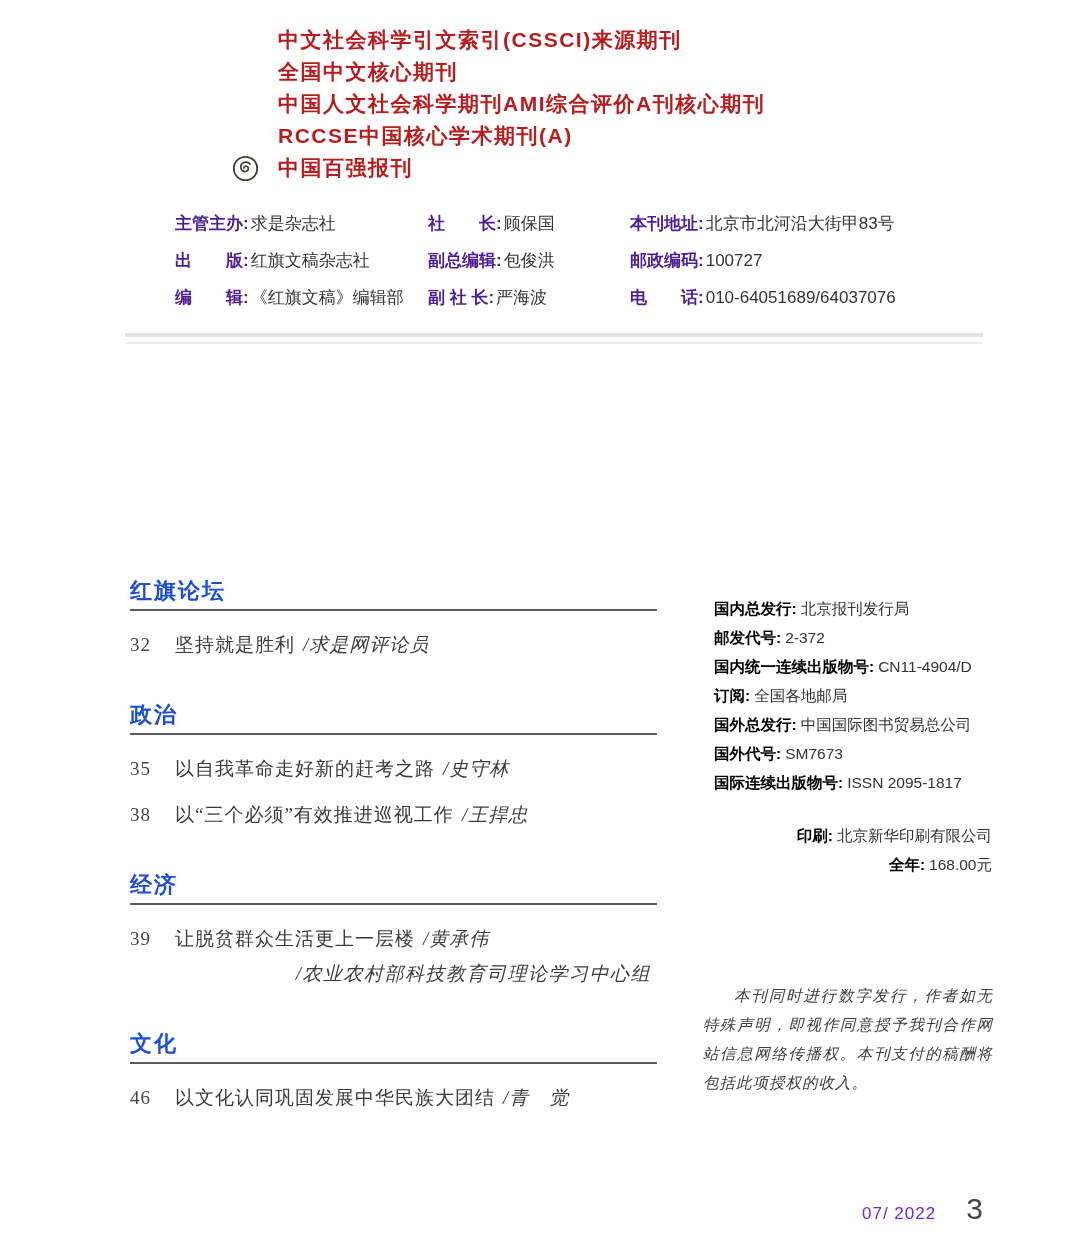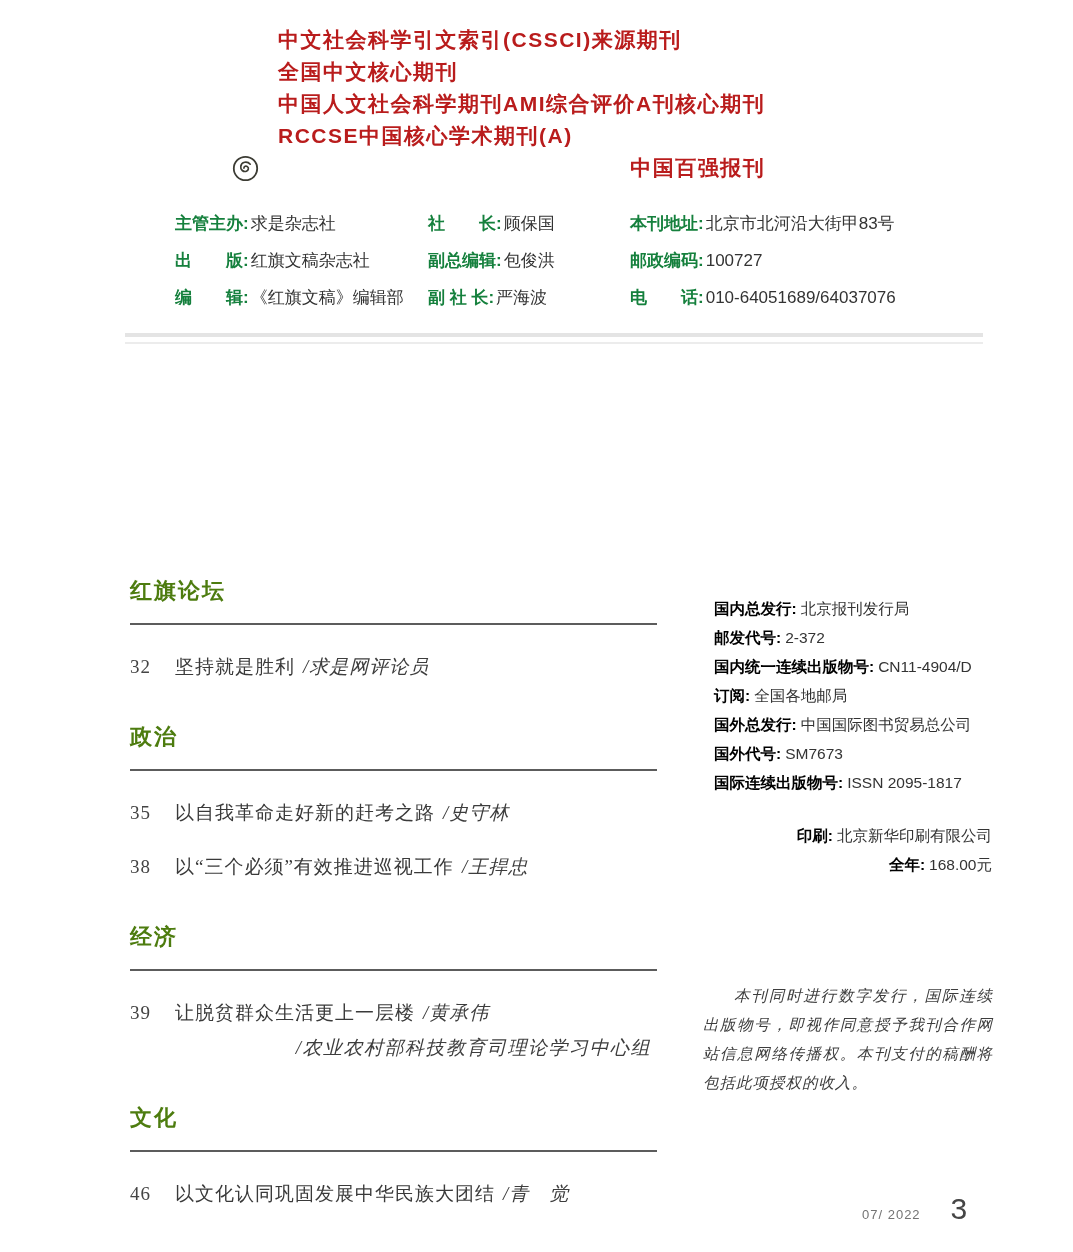--- a/index.html
+++ b/index.html
@@ -12,51 +12,51 @@
     color:#2c2c2c;
     overflow:hidden;
   }
 
   
   .accolades { position:absolute; left:278px; top:24px; }
   .acc-line {
     font-size:21px; font-weight:bold; letter-spacing:1.5px;
     line-height:32px; color:#b91c1c; white-space:nowrap;
   }
-  .acc-line.with-logo { position:relative;text-align:right; }
+  .acc-line.with-logo { position:relative; }
   .logo-wrap { position:absolute; left:-46px; top:3px; width:27px; height:27px; }
 
   
   .masthead {
     position:absolute; left:175px; top:212px;
     display:grid; grid-template-columns:253px 202px 360px;
     row-gap:14px; font-size:17px; color:#333;
   }
   .m-cell { white-space:nowrap; }
-  .m-label { font-weight:bold; color:#15803d; }
+  .m-label { font-weight:bold; color:#4c1d95; }
   .m-value { font-weight:normal; margin-left:2px; }
 
   
   .divider { position:absolute; left:125px; top:333px; width:858px; }
   .divider .bar1 { height:4px; background:#e4e4e4; }
   .divider .bar2 { height:2px; background:#ececec; margin-top:5px; }
 
   
   .toc { position:absolute; left:130px; top:576px; width:527px; }
   .toc-section { margin-bottom:43px; }
   .toc-section.last { margin-bottom:0; }
   .toc-heading {
-    font-size:22px; font-weight:bold; color:#4d7c0f; letter-spacing:2px;
-    padding-bottom:17px; border-bottom:2px solid #5c5c5c;
+    font-size:22px; font-weight:bold; color:#1d4ed8; letter-spacing:2px;
+    padding-bottom:3px; border-bottom:2px solid #5c5c5c;
   }
   .toc-item {
     display:flex; align-items:baseline;
     font-family:"Liberation Serif", serif;
     font-size:19px; color:#3a3a3a;
-    margin-top:30px; line-height:24px;
+    margin-top:22px; line-height:24px;
   }
   .toc-page { width:45px; flex:0 0 45px; color:#444; letter-spacing:1px; }
   .toc-title { letter-spacing:1px; }
   .toc-author { font-style:italic; margin-left:8px; letter-spacing:1px; color:#3d3d3d; }
   .toc-author-line {
     font-family:"Liberation Serif", serif; font-style:italic;
     font-size:19px; color:#3d3d3d; letter-spacing:1.5px;
     text-align:right; padding-right:6px; margin-top:11px; line-height:24px;
   }
 
@@ -75,21 +75,21 @@
     font-family:"Liberation Serif", serif; font-style:italic;
     font-size:15.5px; line-height:29px; color:#3d3d3d;
     text-align:justify; text-indent:2em; letter-spacing:1px;
   }
 
   
   .footer {
     position:absolute; left:862px; top:1192px;
     display:flex; align-items:baseline; gap:30px;
   }
-  .footer .issue { font-size:13px; color:#737373; letter-spacing:1px; }
+  .footer .issue { font-size:17px; color:#6d28d9; letter-spacing:1px; }
   .footer .pagenum { font-size:30px; color:#454545; }
 </style>
 </head>
 <body>
 
 <div class="page">
 
   <div class="accolades">
     <div class="acc-line">中文社会科学引文索引(CSSCI)来源期刊</div>
     <div class="acc-line">全国中文核心期刊</div>
@@ -214,20 +214,20 @@
     <div class="printinfo">
       <div class="pi-line">
         <span class="pi-label">印刷:</span><span class="pi-value">北京新华印刷有限公司</span>
       </div>
       <div class="pi-line">
         <span class="pi-label">全年:</span><span class="pi-value">168.00元</span>
       </div>
     </div>
   </div>
 
-  <p class="notice">本刊同时进行数字发行，国际连续出版物号，即视作同意授予我刊合作网站信息网络传播权。本刊支付的稿酬将包括此项授权的收入。</p>
+  <p class="notice">本刊同时进行数字发行，作者如无特殊声明，即视作同意授予我刊合作网站信息网络传播权。本刊支付的稿酬将包括此项授权的收入。</p>
 
   <div class="footer">
     <span class="issue">07/ 2022</span>
     <span class="pagenum">3</span>
   </div>
 
 </div>
 
 </body></html>

